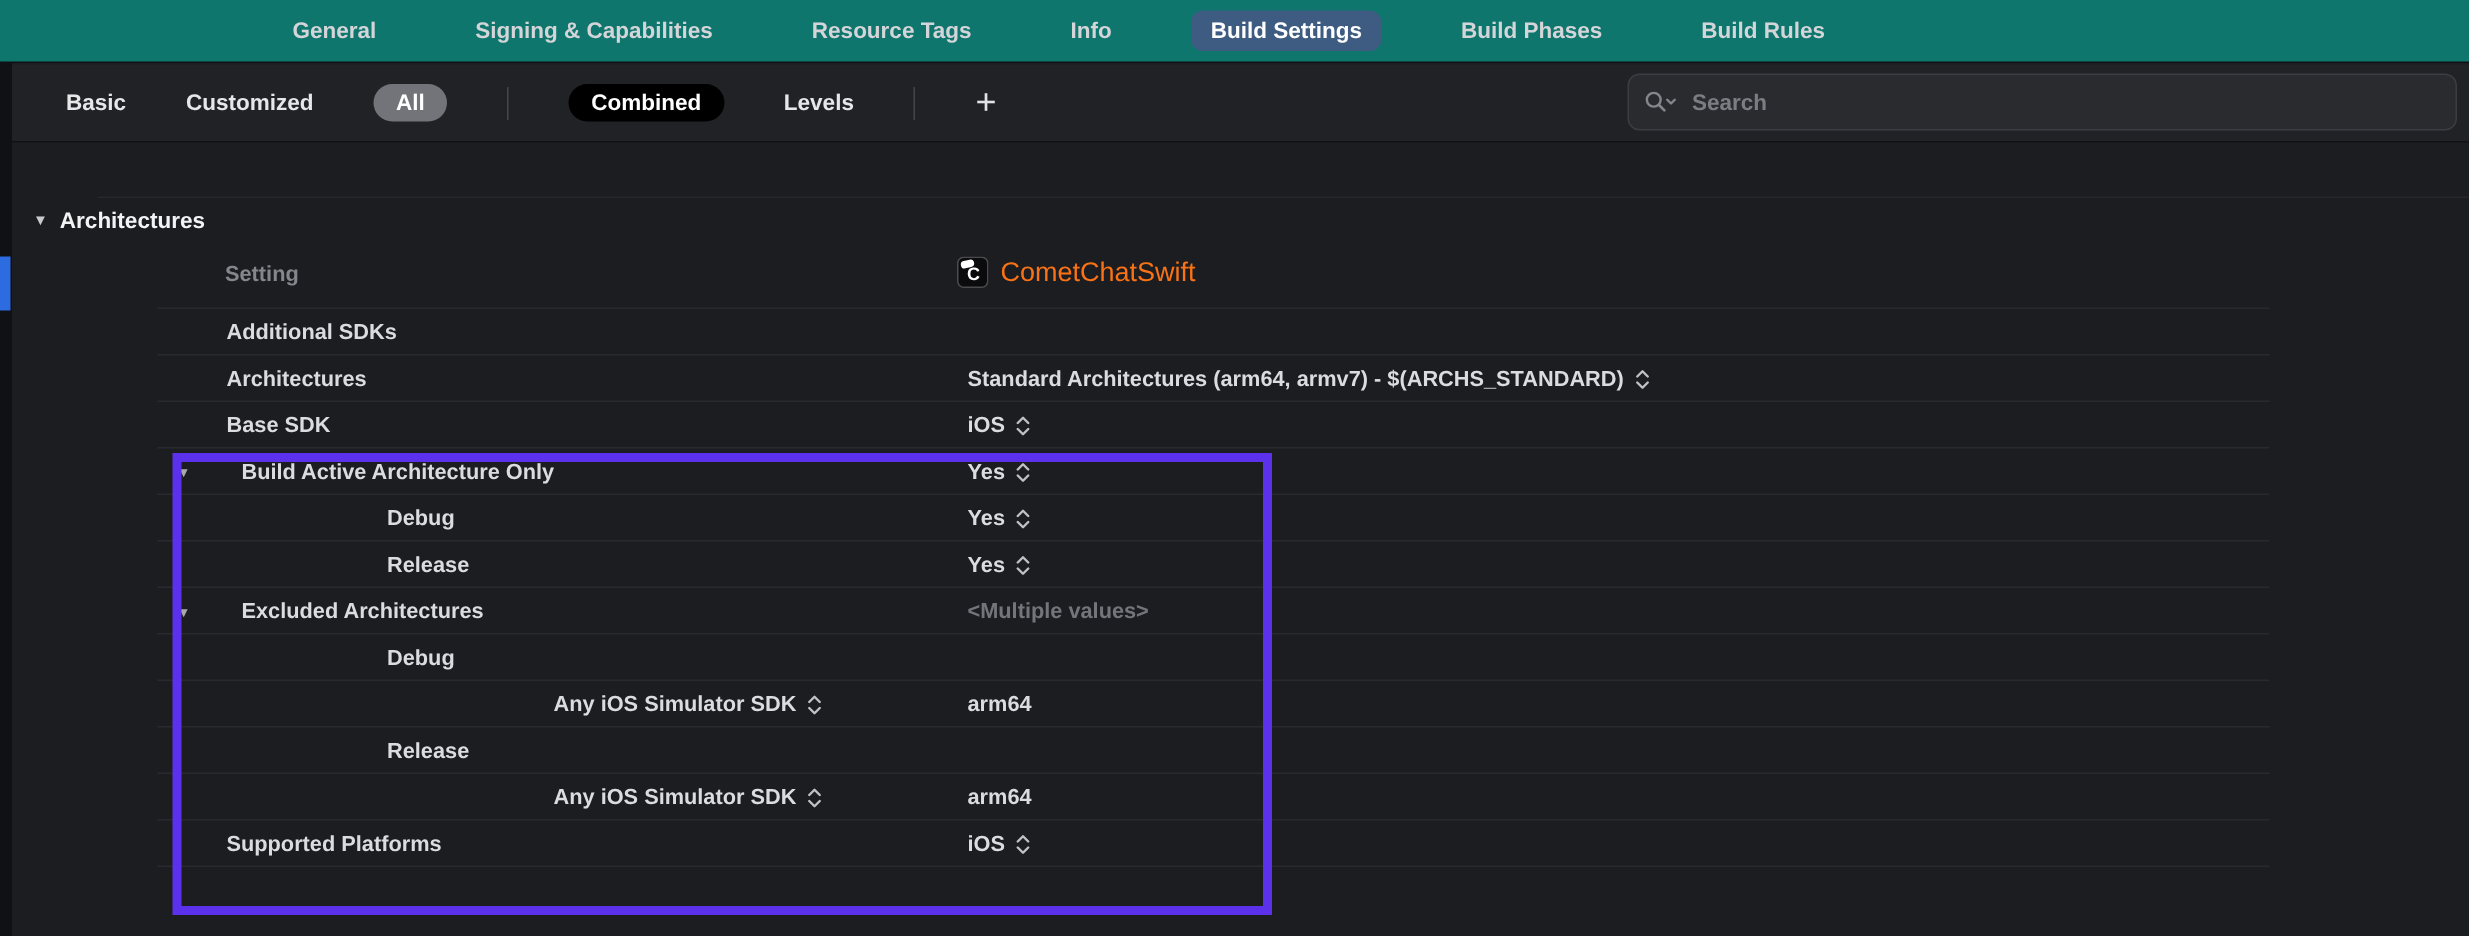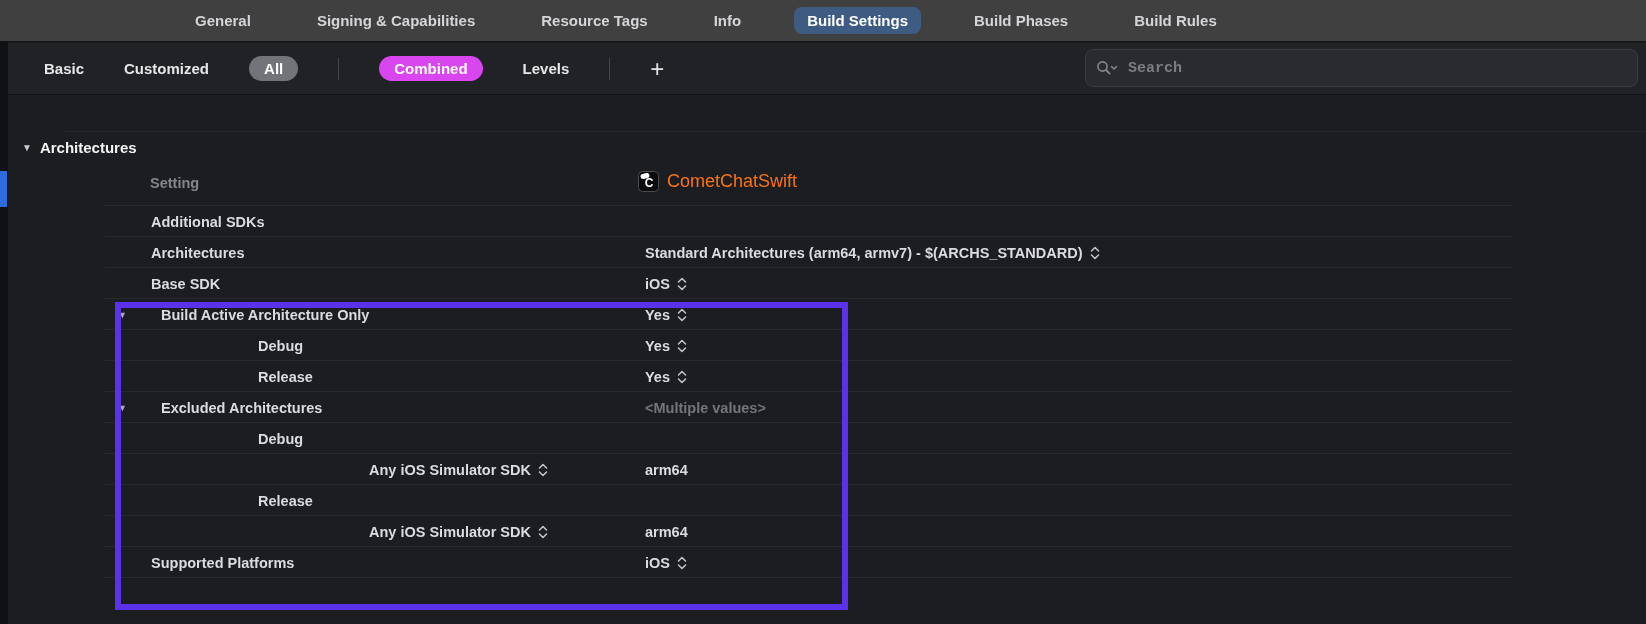--- a/index.html
+++ b/index.html
@@ -5,49 +5,49 @@
   html,body{margin:0;padding:0;}
   body{
     width:1646px;height:624px;position:relative;overflow:hidden;
     background:#1C1D21;
     font-family:"Liberation Sans","DejaVu Sans",sans-serif;
     -webkit-font-smoothing:antialiased;
   }
   
   .tabbar{
     position:absolute;top:0;left:0;right:0;height:42px;
-    background:#404040;border-bottom:1px solid #101114;
+    background:#0f766e;border-bottom:1px solid #101114;
     display:flex;align-items:center;gap:40px;padding-left:182px;box-sizing:border-box;
   }
   .tab{
     font-size:15px;font-weight:700;color:#D4D5D8;white-space:nowrap;
     padding:5px 13px;border-radius:8px;cursor:default;
   }
   .tab.selected{background:#3E5C82;color:#FFFFFF;text-align:center;}
   
   .filterbar{
     position:absolute;top:43px;left:0;right:0;height:52px;
     background:#212226;border-bottom:1px solid #101114;
     display:flex;align-items:center;gap:40px;padding-left:44px;box-sizing:border-box;
   }
   .fitem{font-size:15px;font-weight:700;color:#E6E7E9;white-space:nowrap;}
   .pill{padding:4px 15px;border-radius:13px;color:#FFFFFF;}
   .pill.all{background:#737479;}
-  .pill.combined{background:#d946ef;}
+  .pill.combined{background:#000000;}
   .vdiv{width:1px;height:22px;background:#45464B;}
   .plus{font-size:24px;font-weight:400;color:#E2E3E5;line-height:20px;}
   .searchbox{
     position:absolute;right:8px;top:49px;width:553px;height:38px;box-sizing:border-box;
     background:#2A2B2F;border:1px solid #3C3D42;border-radius:8px;
     display:flex;align-items:center;padding:0 10px;gap:8px;
   }
   .searchbox input{
     flex:1;background:transparent;border:none;outline:none;
     font-size:15px;font-weight:700;color:#C8C9CC;
-    font-family:Liberation Mono, monospace;
+    font-family:Liberation Sans, sans-serif;
   }
   .searchbox input::placeholder{color:#7C7D82;}
   
   .edge-strip{position:absolute;left:0;top:42px;bottom:0;width:8px;background:#101114;}
   .accent-bar{position:absolute;left:0;top:171px;width:7px;height:36px;background:#2D6BE0;}
   
   .table-topline{position:absolute;top:131px;left:65px;right:0;height:1px;background:#26272C;}
   .section-header{
     position:absolute;left:22px;top:139px;display:flex;align-items:center;gap:8px;
     font-size:15px;font-weight:800;color:#F2F3F5;

